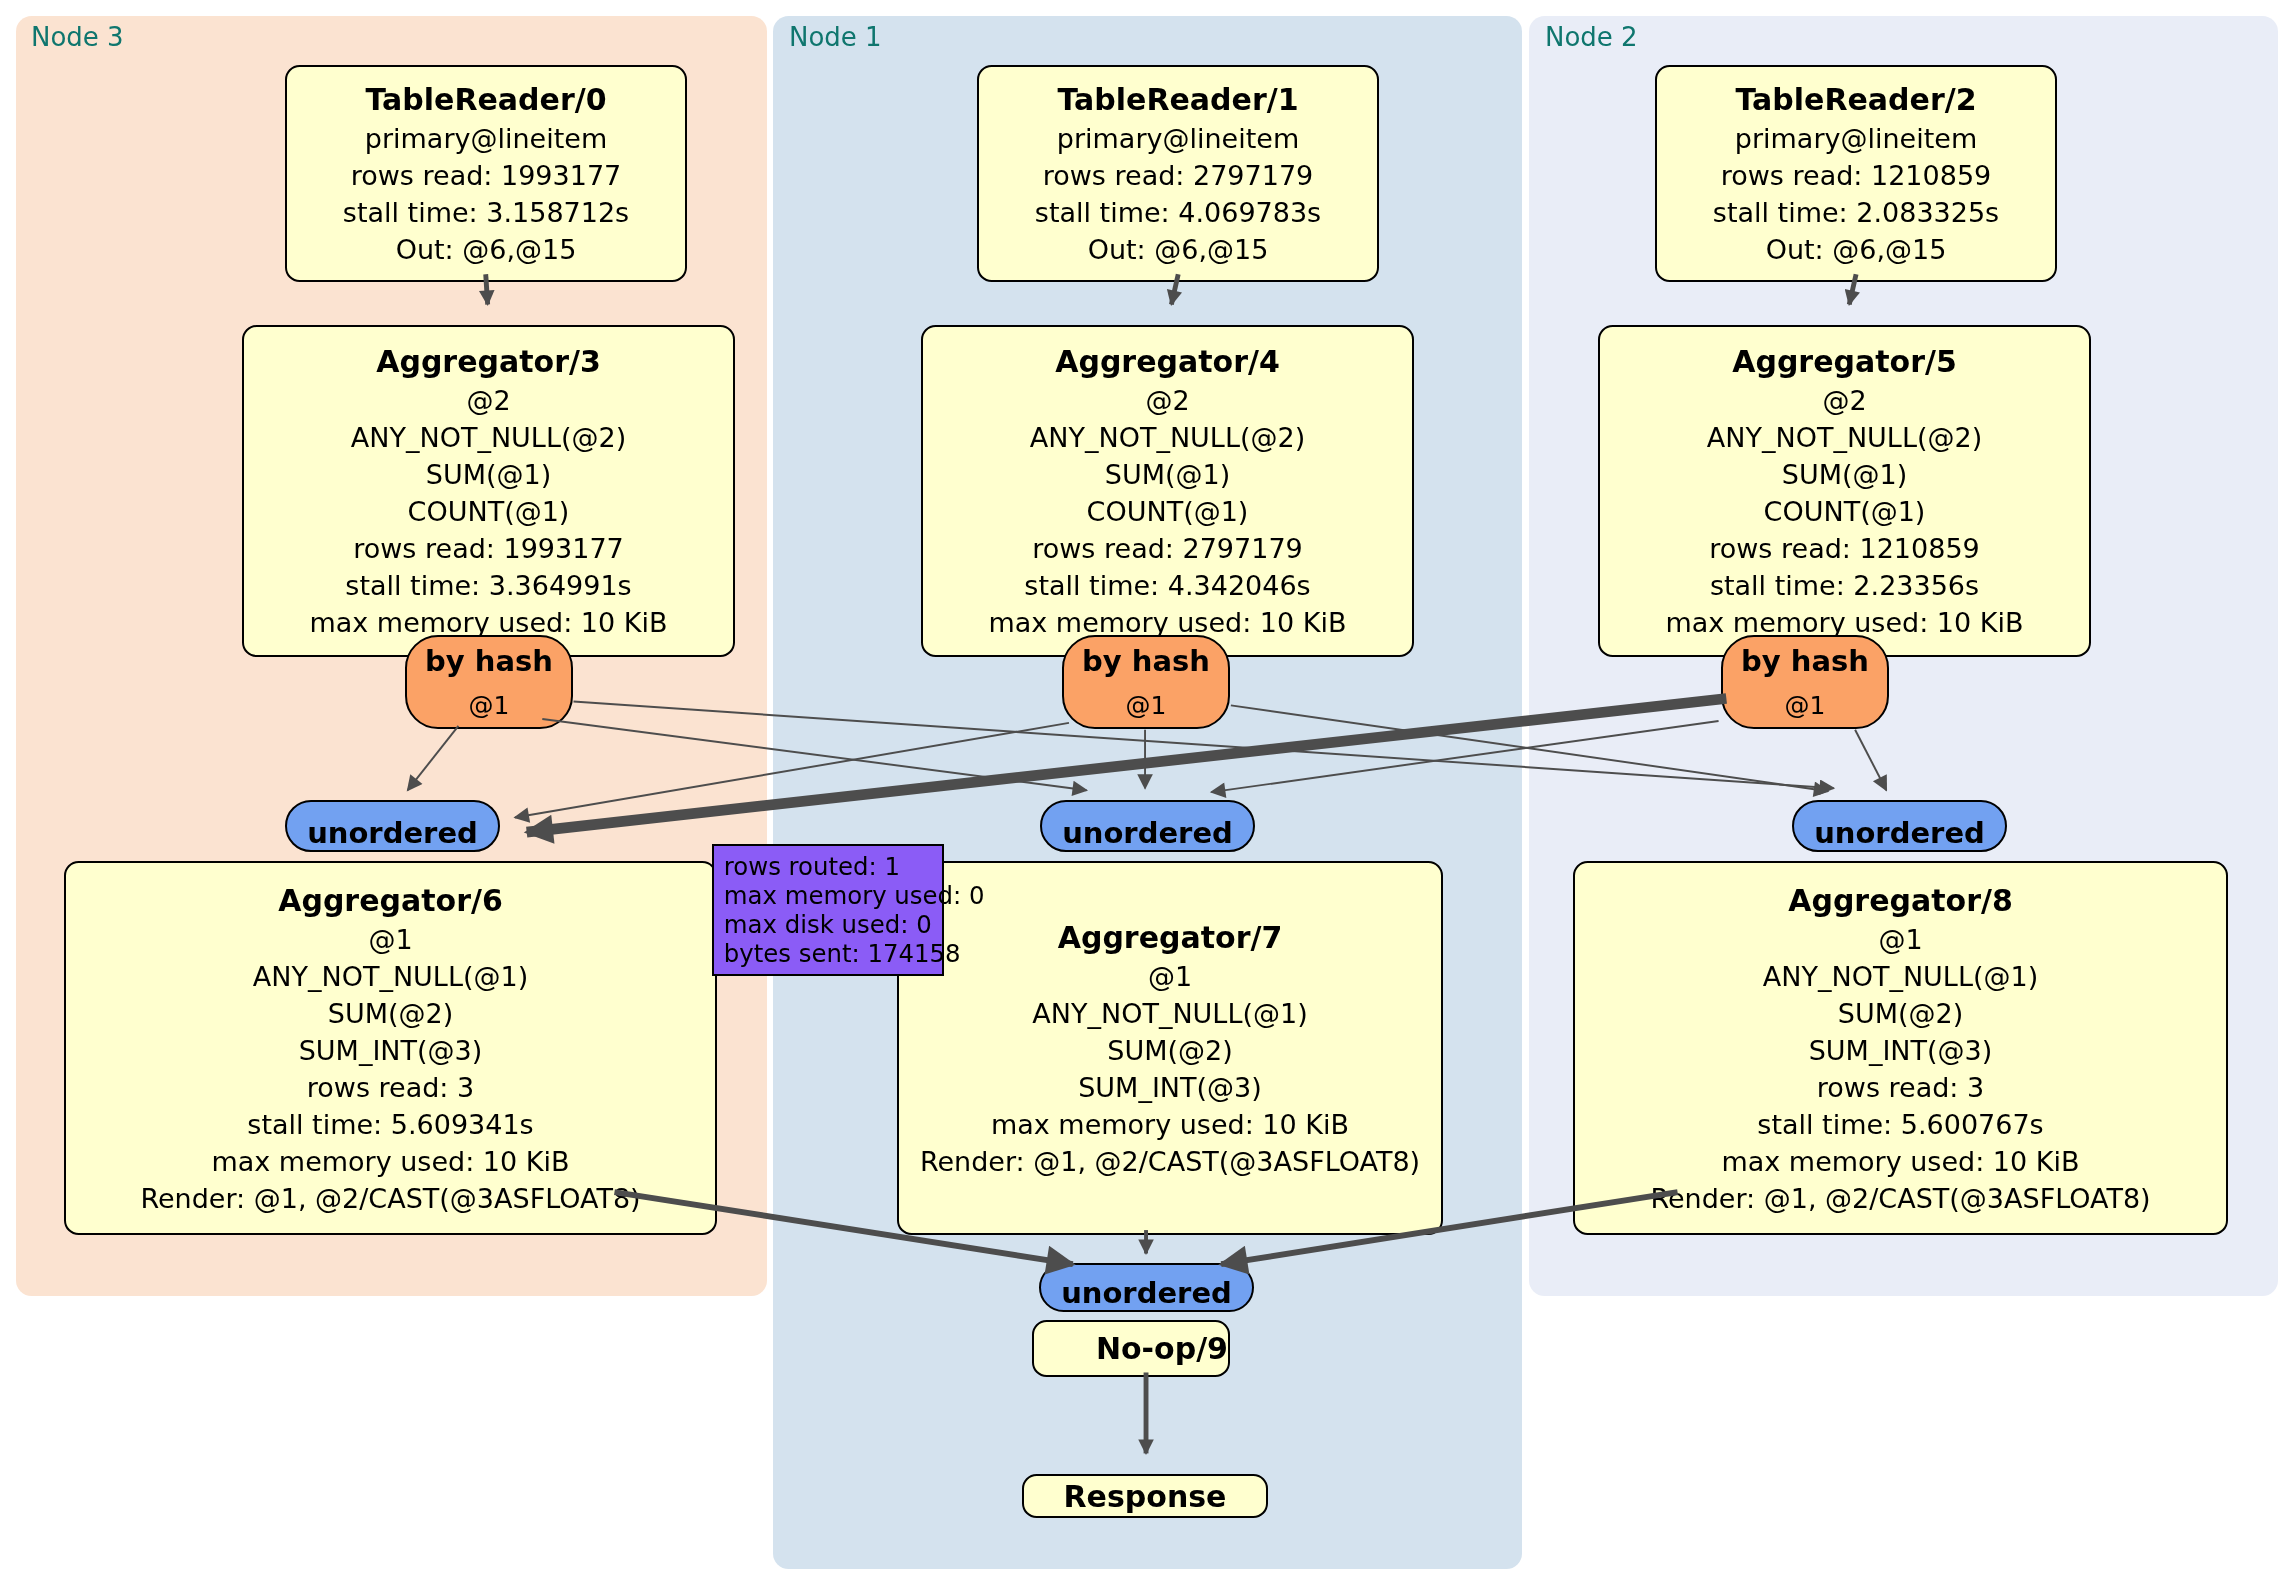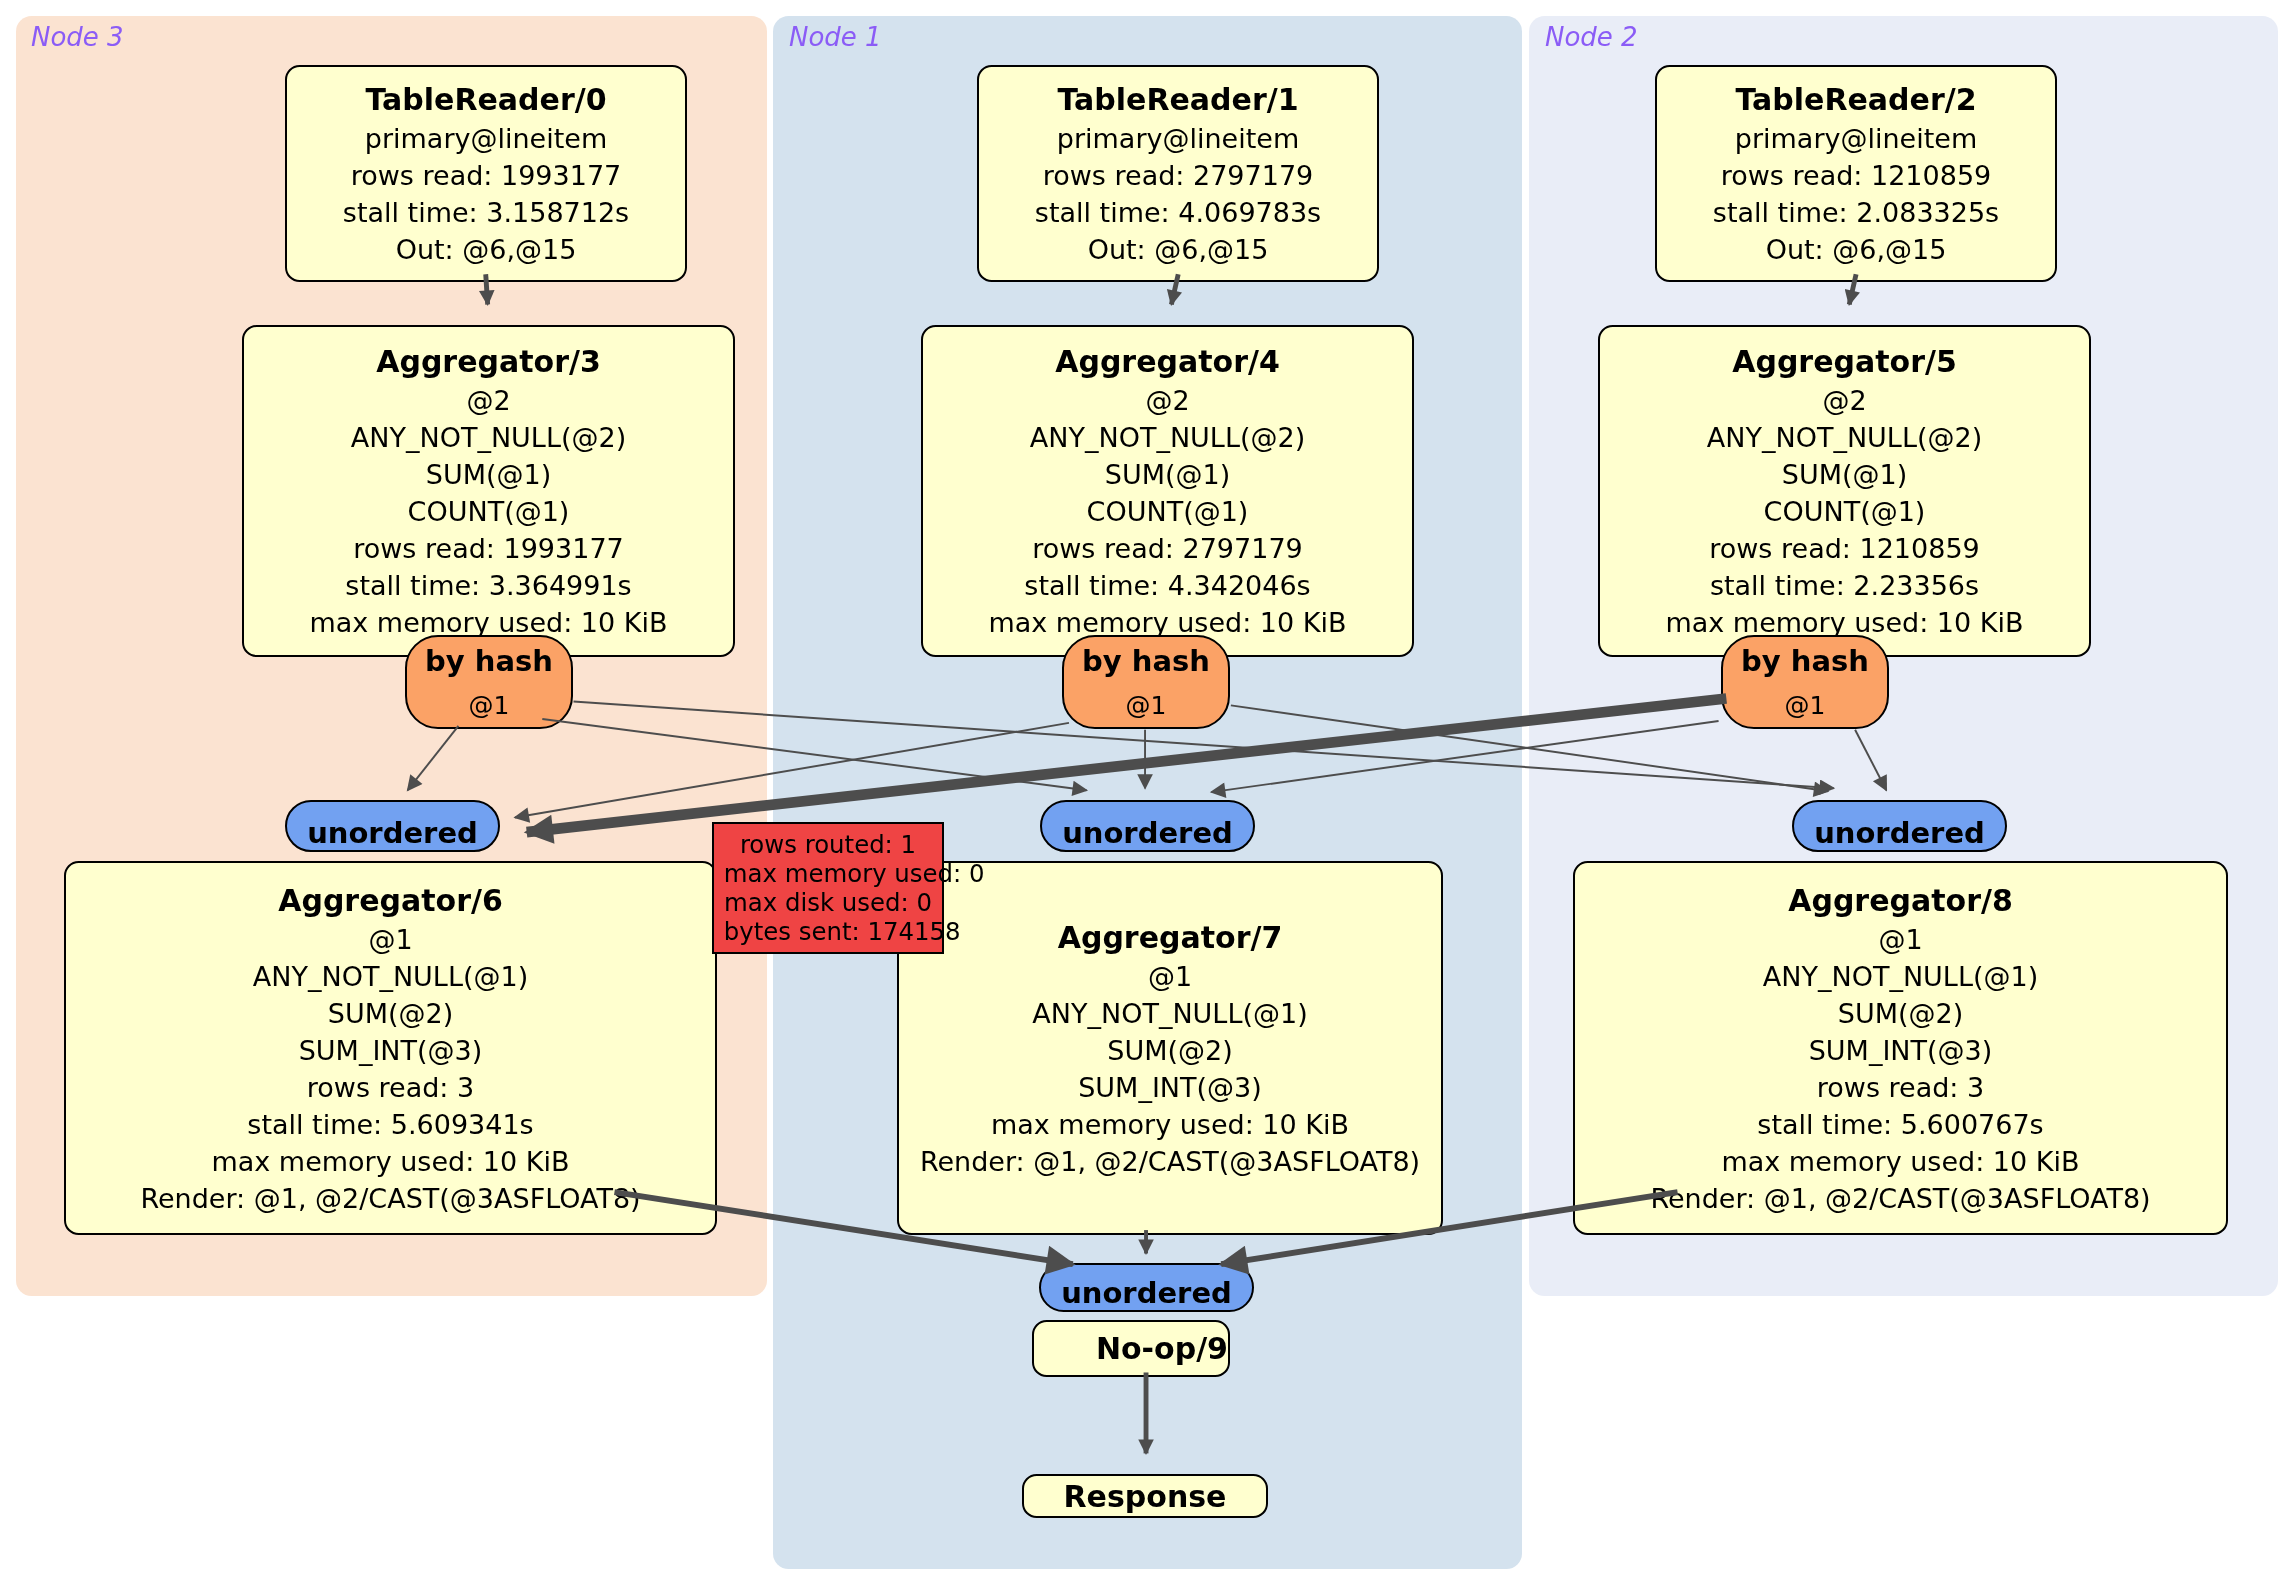--- a/index.html
+++ b/index.html
@@ -1,21 +1,21 @@
 <!DOCTYPE html>
 <html><head>
 <meta charset="utf-8">
 <style>
   html,body{margin:0;padding:0;background:#ffffff;}
   .stage{
     position:relative;width:2294px;height:1596px;background:#ffffff;overflow:hidden;
     font-family:"DejaVu Sans","Liberation Sans",sans-serif;color:#000;
   }
   .panel{position:absolute;border-radius:15.6px;z-index:1;}
-  .panel-label{position:absolute;font-size:26px;color:#8b5cf6;z-index:2;font-style:italic;}
+  .panel-label{position:absolute;font-size:26px;color:#0f766e;z-index:2;}
   .pbox{
     position:absolute;background:#ffffcf;border:2.4px solid #000;border-radius:14.6px;
     display:flex;flex-direction:column;justify-content:center;align-items:center;
     text-align:center;z-index:10;box-sizing:border-box;margin-top:8px;
   }
   .pbox .box-title{font-weight:bold;font-size:30px;line-height:41px;white-space:nowrap;}
   .pbox .box-lines{font-size:27px;line-height:37px;}
   .pbox .box-lines div{white-space:nowrap;}
   .router{
     position:absolute;background:#fba266;border:2.9px solid #000;border-radius:33px;
@@ -24,23 +24,23 @@
   }
   .router .router-label{font-weight:bold;font-size:29px;line-height:35px;}
   .router .router-sub{font-size:25px;line-height:29px;}
   .stream{
     position:absolute;background:#72a1f1;border:2.9px solid #000;border-radius:27px;
     display:flex;justify-content:center;align-items:flex-end;
     font-weight:bold;font-size:29px;z-index:20;box-sizing:border-box;
   }
   .edge-layer{position:absolute;left:0;top:0;z-index:40;pointer-events:none;}
   .tooltip{
-    position:absolute;background:#ef4444;border:2.4px solid #000;
-    text-align:center;font-size:24.4px;line-height:29px;padding:5.9px 9.8px;
-    z-index:50;box-sizing:border-box;
+    position:absolute;background:#8b5cf6;border:2.4px solid #000;
+    text-align:left;font-size:24.4px;line-height:29px;padding:5.9px 9.8px;
+    z-index:50;box-sizing:border-box;margin-top:22px;
   }
   .tooltip div{white-space:nowrap;}
 </style>
 </head>
 <body>
 
 <div class="stage">
 
   <div class="panel" style="left:15.6px;top:15.6px;width:751px;height:1280px;background:#fbe3d1;"></div>
   <div class="panel" style="left:773px;top:15.6px;width:749px;height:1553px;background:#d4e2ee;"></div>

